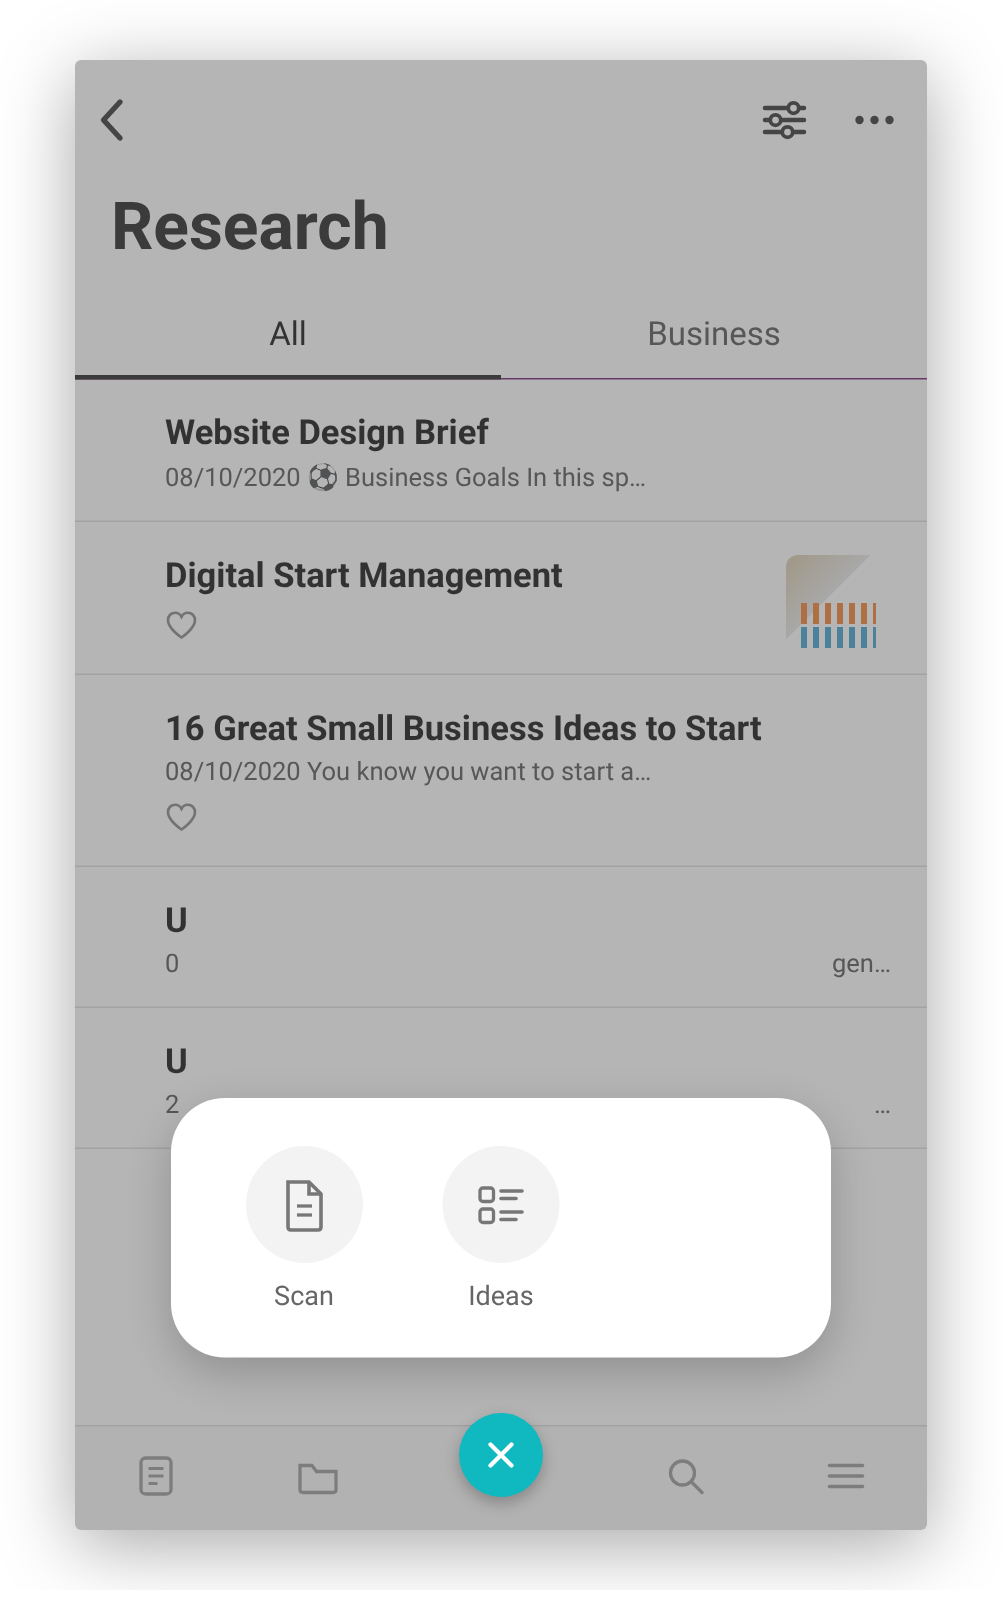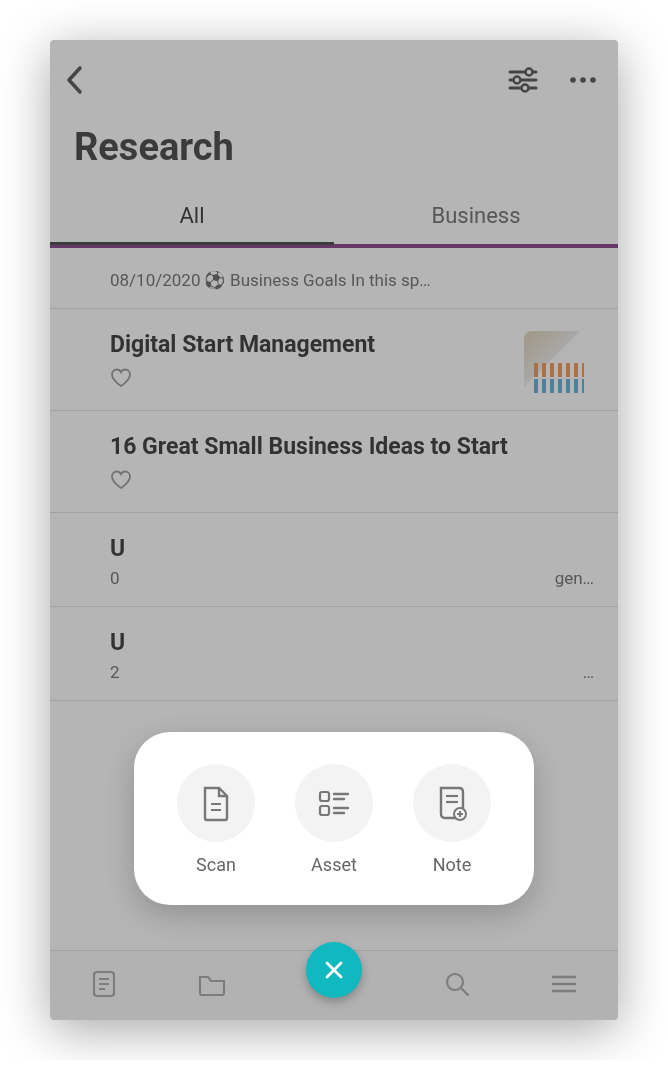--- a/index.html
+++ b/index.html
@@ -29,28 +29,28 @@
   .topbar {
     display: flex;
     align-items: center;
     padding: 20px 20px 0 14px;
     height: 60px;
   }
   .topbar .spacer { flex: 1; }
   .back svg, .filter svg, .more svg { display:block; }
   .filter { margin-right: 30px; }
   .title {
-    font-size: 38px;
+    font-size: 44px;
     font-weight: 700;
     color: #222;
     padding: 25px 24px 20px;
   }
   .tabs {
     display: flex;
-    border-bottom: 4px solid #701a75;
+    border-bottom: 1px solid #701a75;
   }
   .tab {
     flex: 1;
     text-align: center;
     padding: 14px 0 16px;
     font-size: 22px;
     color: #555;
     position: relative;
   }
   .tab.active { color: #111; }
@@ -124,21 +124,21 @@
     z-index: 2;
   }
   .bottombar .navicon { color: #888; }
 
   
   .sheet {
     position: absolute;
     left: 50%;
     transform: translateX(-50%);
     bottom: 115px;
-    width: 400px;
+    width: 440px;
     background: #fff;
     border-radius: 36px;
     padding: 32px 28px 30px;
     z-index: 10;
     box-shadow: 0 10px 30px rgba(0,0,0,0.2);
     display: grid;
     grid-template-columns: repeat(3, 1fr);
     row-gap: 28px;
     column-gap: 10px;
   }
@@ -213,39 +213,44 @@
   <div class="title">Research</div>
 
   <div class="tabs">
     <div class="tab active">All</div>
     <div class="tab">Business</div>
   </div>
 
   <div class="list">
 
     <div class="item">
+      <div class="item-title">Website Design Brief</div>
       <div class="item-sub">
         <span>08/10/2020</span>
         <span>⚽</span>
         <span>Business Goals  In this sp…</span>
       </div>
     </div>
 
     <div class="item with-thumb">
       <div class="item-title">Digital Start Management</div>
       <div class="heart">
         <svg width="22" height="20" viewBox="0 0 22 20">
             <path d="M11 18 C11 18 2 12 2 6.5 C2 3.5 4.2 1.5 6.8 1.5 C8.6 1.5 10.2 2.6 11 4.2 C11.8 2.6 13.4 1.5 15.2 1.5 C17.8 1.5 20 3.5 20 6.5 C20 12 11 18 11 18 Z" fill="none" stroke="#888" stroke-width="1.8"></path>
           </svg>
       </div>
       <div class="thumb"></div>
     </div>
 
     <div class="item">
       <div class="item-title">16 Great Small Business Ideas to Start</div>
+      <div class="item-sub">
+        <span>08/10/2020</span>
+        <span>You know you want to start a…</span>
+      </div>
       <div class="heart">
         <svg width="22" height="20" viewBox="0 0 22 20">
             <path d="M11 18 C11 18 2 12 2 6.5 C2 3.5 4.2 1.5 6.8 1.5 C8.6 1.5 10.2 2.6 11 4.2 C11.8 2.6 13.4 1.5 15.2 1.5 C17.8 1.5 20 3.5 20 6.5 C20 12 11 18 11 18 Z" fill="none" stroke="#888" stroke-width="1.8"></path>
           </svg>
       </div>
     </div>
 
     <div class="item">
       <div class="item-title">U</div>
       <div class="item-sub">
@@ -312,34 +317,21 @@
       <div class="circle">
         <svg width="36" height="32" viewBox="0 0 36 32">
             <rect x="4" y="5" width="9" height="9" rx="2" fill="none" stroke="#777" stroke-width="2.2"></rect>
             <line x1="18" y1="7" x2="32" y2="7" stroke="#777" stroke-width="2.4" stroke-linecap="round"></line>
             <line x1="18" y1="12" x2="28" y2="12" stroke="#777" stroke-width="2.4" stroke-linecap="round"></line>
             <rect x="4" y="19" width="9" height="9" rx="2" fill="none" stroke="#777" stroke-width="2.2"></rect>
             <line x1="18" y1="21" x2="32" y2="21" stroke="#777" stroke-width="2.4" stroke-linecap="round"></line>
             <line x1="18" y1="26" x2="28" y2="26" stroke="#777" stroke-width="2.4" stroke-linecap="round"></line>
           </svg>
       </div>
-      <div class="label">Asset</div>
-    </div>
-    <div class="action">
-      <div class="circle">
-        <svg width="34" height="38" viewBox="0 0 34 38">
-            <path d="M6 4 L24 4 Q28 4 28 8 L28 30 Q28 34 24 34 L10 34 Q6 34 6 30 Z" fill="none" stroke="#777" stroke-width="2.4"></path>
-            <line x1="11" y1="12" x2="23" y2="12" stroke="#777" stroke-width="2.2"></line>
-            <line x1="11" y1="18" x2="23" y2="18" stroke="#777" stroke-width="2.2"></line>
-            <circle cx="25" cy="30" r="6" fill="#f3f3f3" stroke="#777" stroke-width="2"></circle>
-            <line x1="25" y1="27" x2="25" y2="33" stroke="#777" stroke-width="2"></line>
-            <line x1="22" y1="30" x2="28" y2="30" stroke="#777" stroke-width="2"></line>
-          </svg>
-      </div>
-      <div class="label">Note</div>
+      <div class="label">Ideas</div>
     </div>
   </div>
 
   <div class="fab">
     <svg width="22" height="22" viewBox="0 0 22 22">
         <line x1="4" y1="4" x2="18" y2="18" stroke="#fff" stroke-width="2.8" stroke-linecap="round"></line>
         <line x1="18" y1="4" x2="4" y2="18" stroke="#fff" stroke-width="2.8" stroke-linecap="round"></line>
       </svg>
   </div>
 

